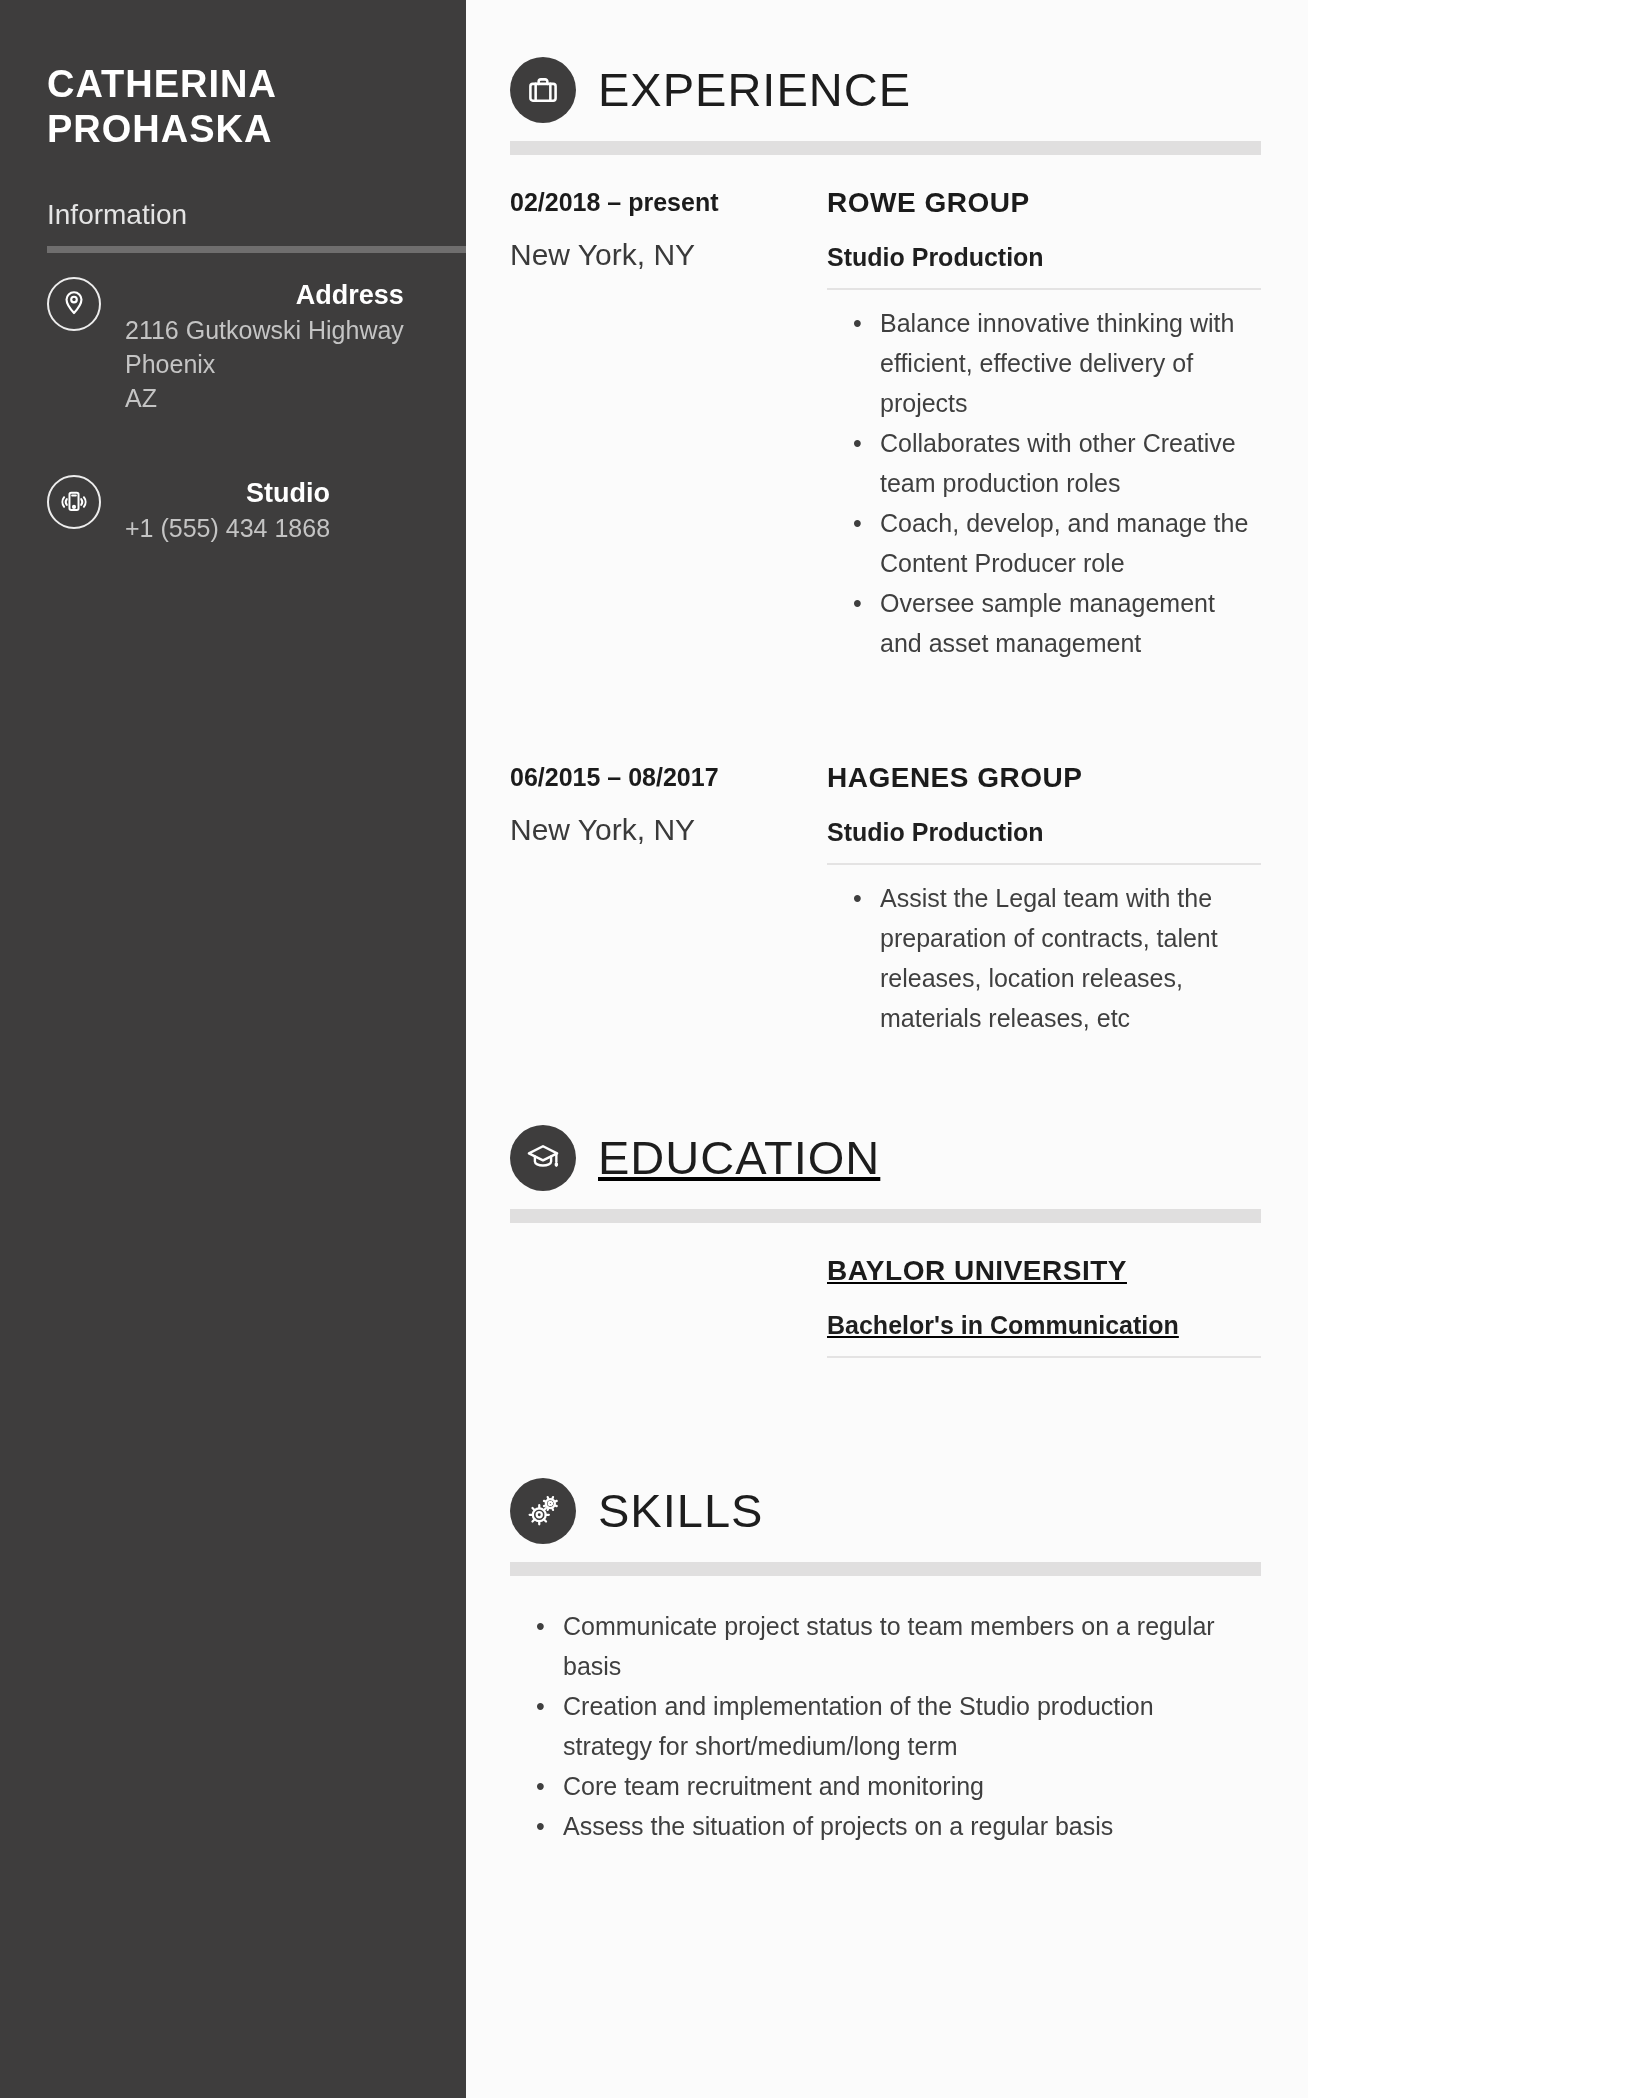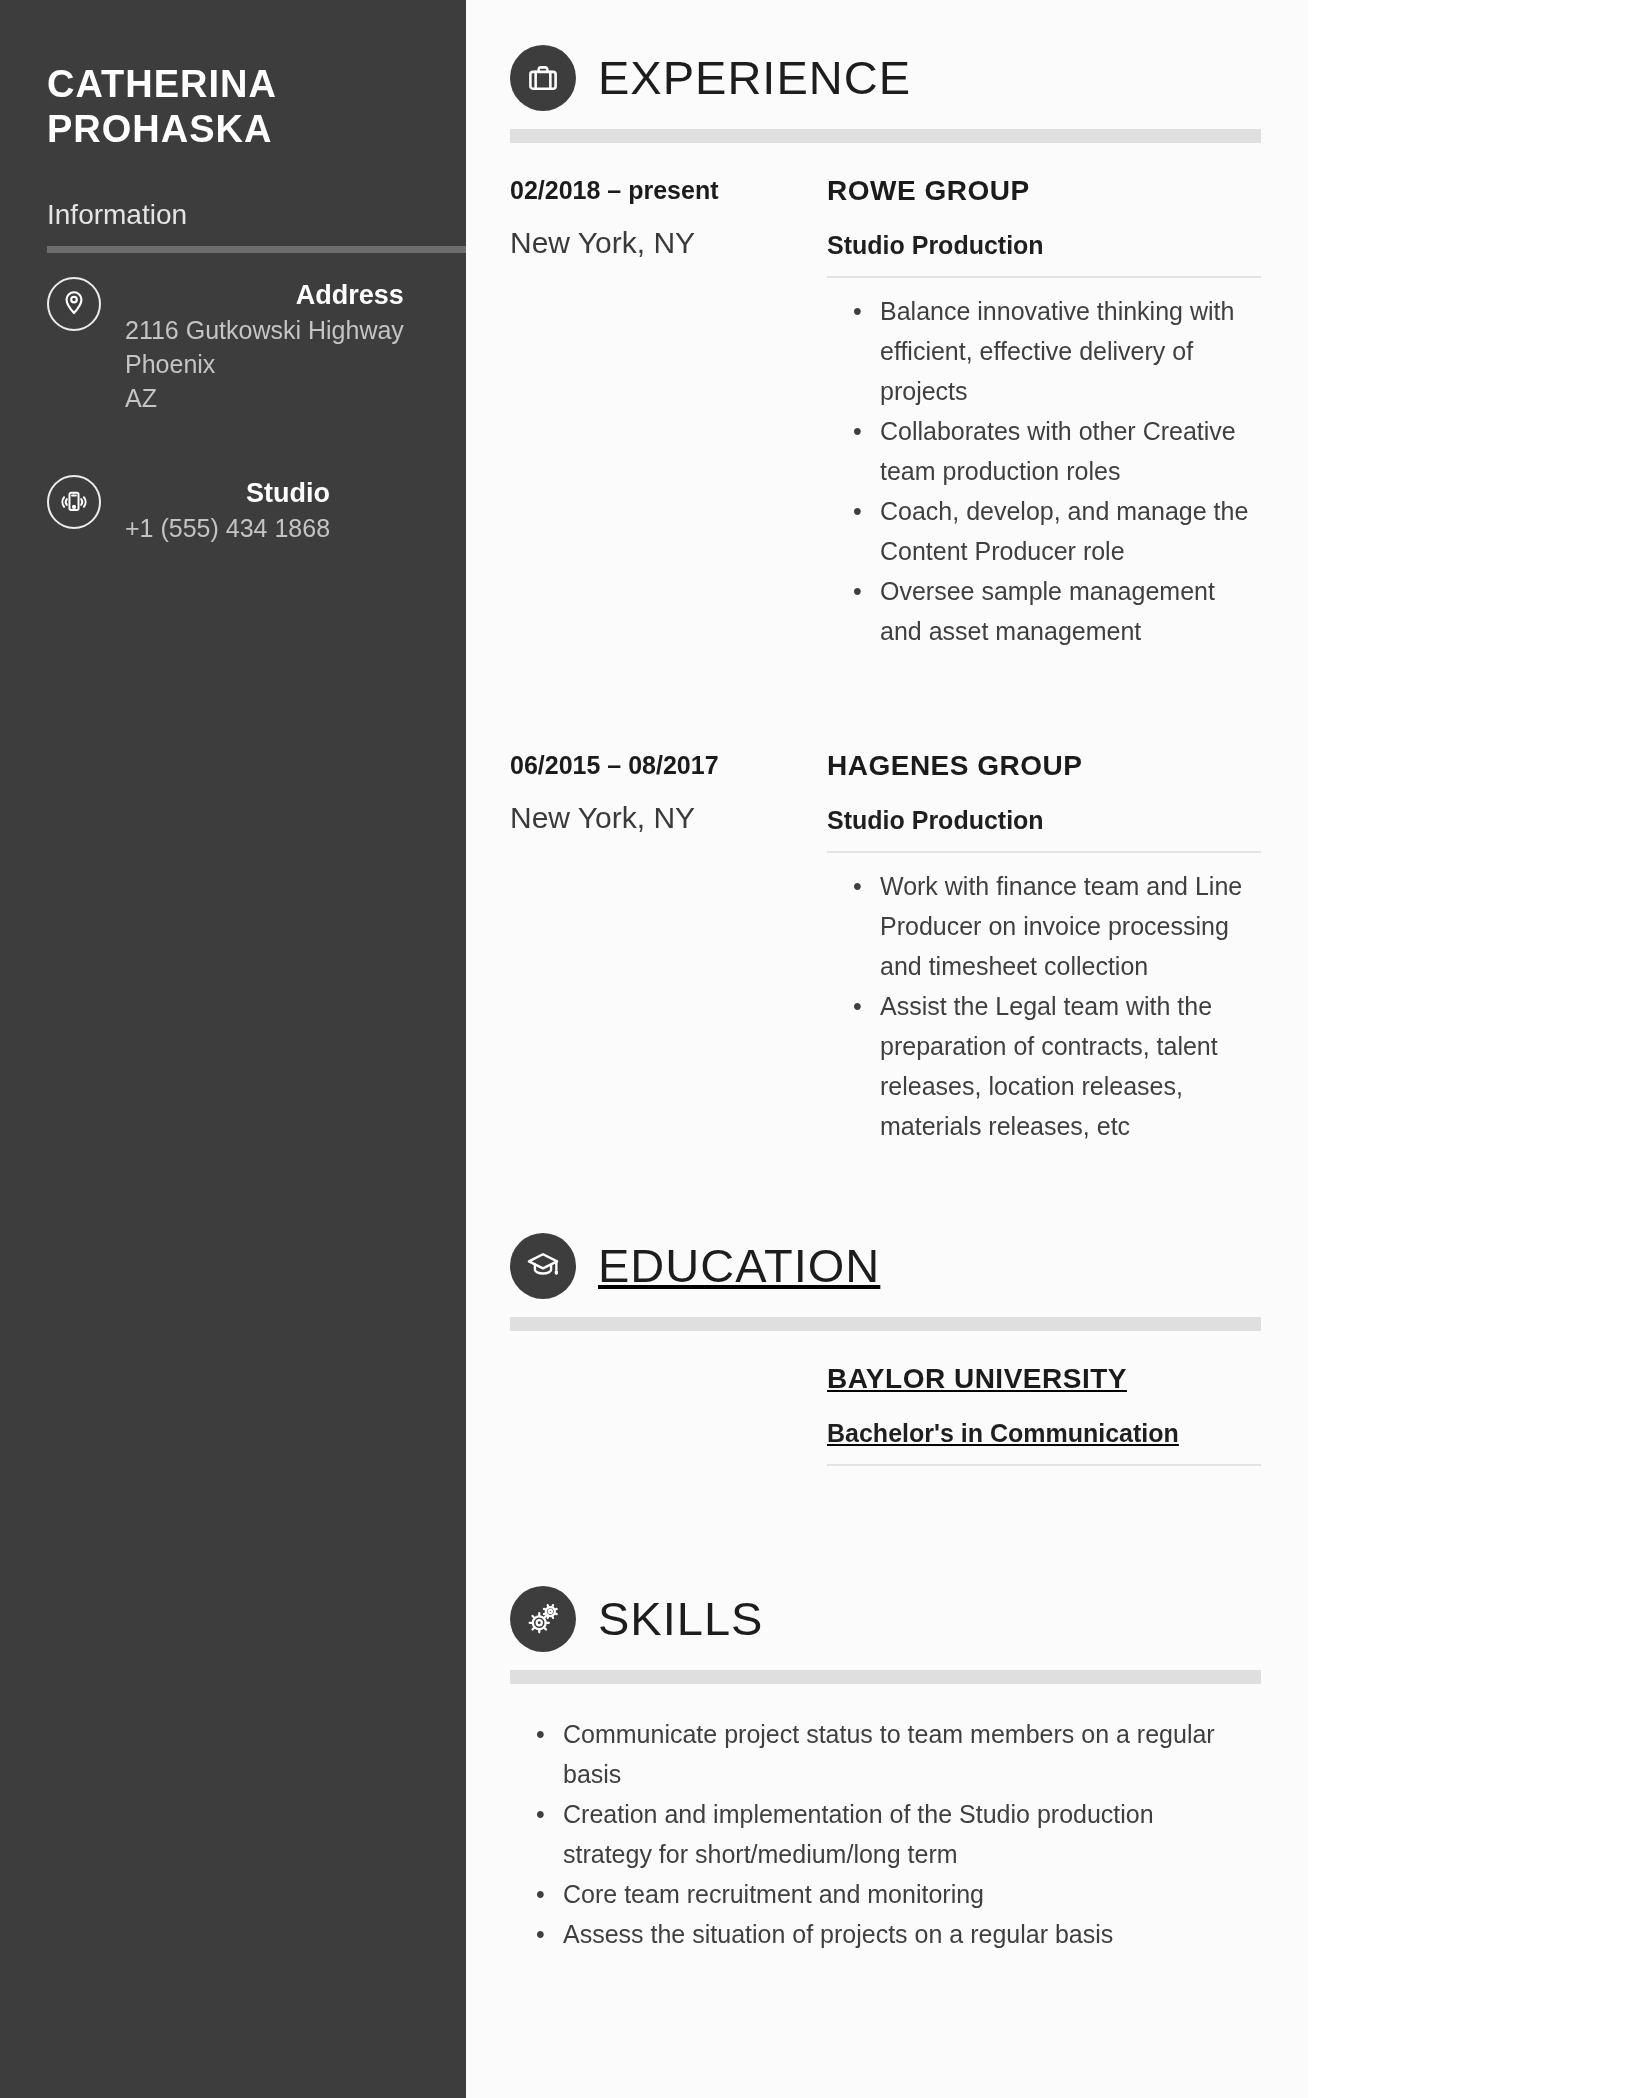--- a/index.html
+++ b/index.html
@@ -97,21 +97,21 @@
     line-height: 66px;
     font-weight: 400;
     letter-spacing: 1px;
     color: #1d1d1d;
   }
   .heading-bar {
     margin-top: 18px;
     height: 14px;
     background: #e0dfdf;
   }
-  .section { margin-top: 0; }
+  .section { margin-top: 12px; }
   .section.education { margin-top: 87px; text-decoration: underline; }
   .section.skills { margin-top: 120px; }
 
   .entries { margin-top: 33px; }
   .entry {
     display: grid;
     grid-template-columns: 317px 1fr;
   }
   .entry + .entry { margin-top: 100px; }
 
@@ -269,21 +269,20 @@
         <div class="entry">
           <div class="entry-left">
             <div class="entry-dates">06/2015 – 08/2017</div>
             <div class="entry-location">New York, NY</div>
           </div>
           <div class="entry-right">
             <div class="entry-company">HAGENES GROUP</div>
             <div class="entry-role">Studio Production</div>
             <div class="entry-divider"></div>
             <ul class="bullets">
-              <li>Work with finance team and Line Producer on invoice processing and timesheet collection</li>
               <li>Assist the Legal team with the preparation of contracts, talent releases, location releases, materials releases, etc</li>
             </ul>
           </div>
         </div>
       </div>
     </section>
 
     <section class="section education">
       <div class="section-header">
         <div class="section-icon-circle">

